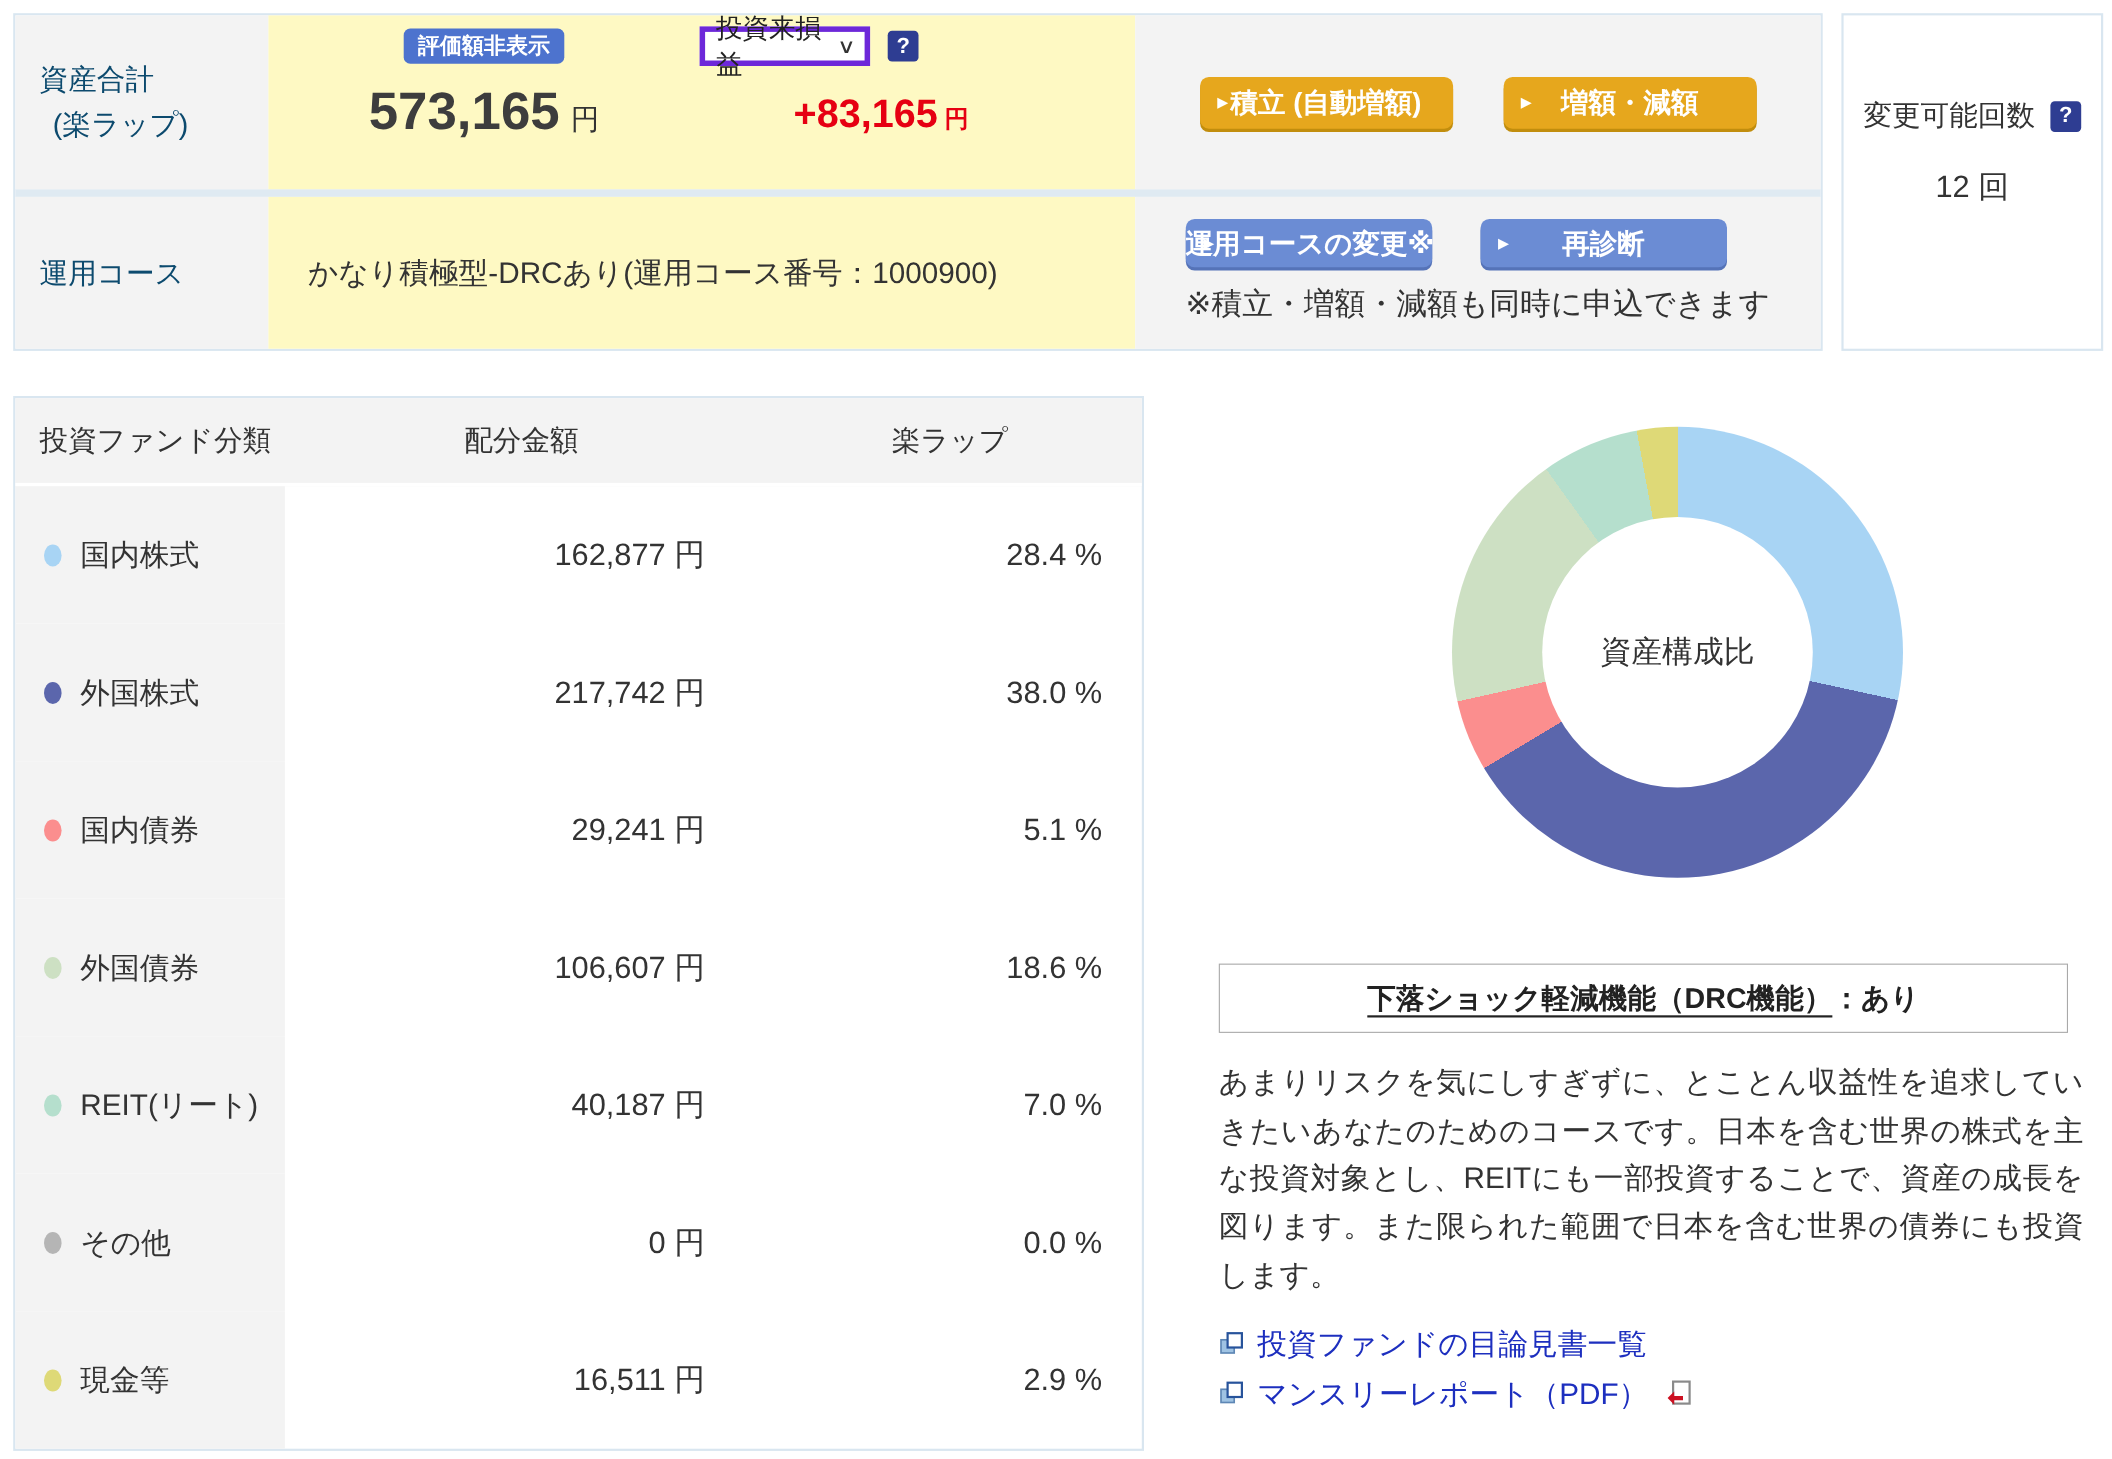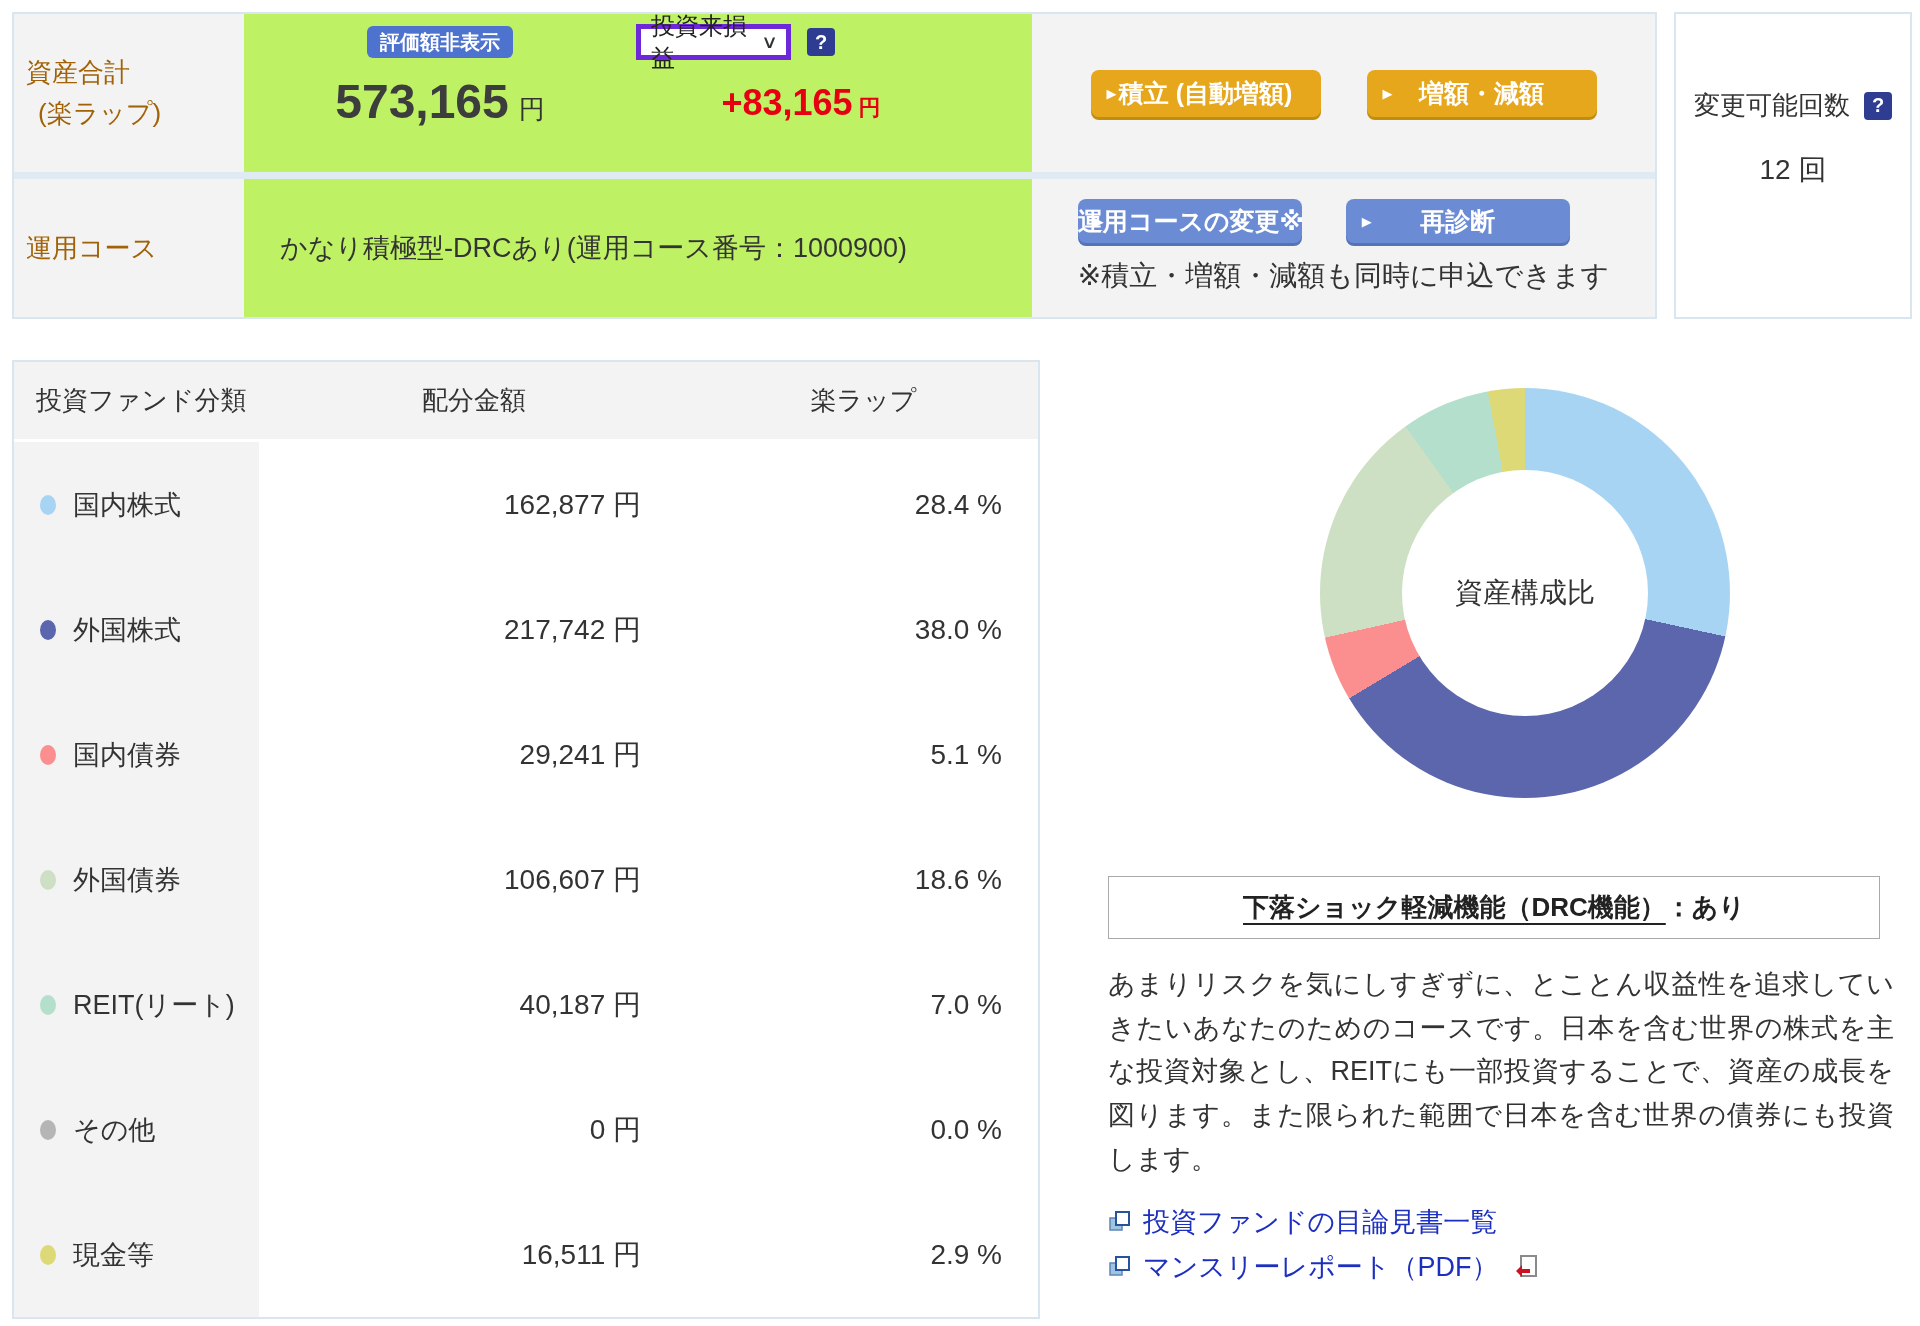--- a/index.html
+++ b/index.html
@@ -9,26 +9,26 @@
     font-family:"Liberation Sans","DejaVu Sans",sans-serif; color:#333;
   }
   
   .top-row { position:absolute; left:12px; top:12px; display:flex; gap:17px; }
   .main-box { width:1645px; border:2px solid #d9e6f0; background:#fff; }
   .grid-row { display:flex; }
   .row1 { height:158px; }
   .row2 { height:138px; }
   .divider { height:7px; background:#dfeaf2; }
   .label-cell {
-    width:230px; background:#f3f3f3; font-size:26px; color:#a16207;
-    display:flex; flex-direction:column; justify-content:center; padding-left:12px;
+    width:230px; background:#f3f3f3; font-size:26px; color:#0c4a6e;
+    display:flex; flex-direction:column; justify-content:center; padding-left:22px;
   }
   .label-cell .indent { padding-left:12px; margin-top:6px; }
   .label-cell.center { justify-content:center; }
-  .value-cell { width:788px; background:#bef264; }
+  .value-cell { width:788px; background:#fef9c3; }
   .row1-value { display:flex; }
   .col-amount { width:392px; display:flex; flex-direction:column; align-items:center; padding-top:12px; }
   .badge {
     background:#4d73ce; color:#fff; font-size:20px; font-weight:bold;
     padding:4px 13px; border-radius:6px; border:none; cursor:pointer; line-height:1.2;
   }
   .big-amount { margin-top:16px; font-size:48px; font-weight:bold; color:#3d3d3d; white-space:nowrap; }
   .big-amount .yen { font-size:26px; font-weight:normal; color:#333; margin-left:10px; }
   .col-profit { width:330px; padding-top:10px; display:flex; flex-direction:column; }
   .select-row { display:flex; align-items:center; gap:16px; }

